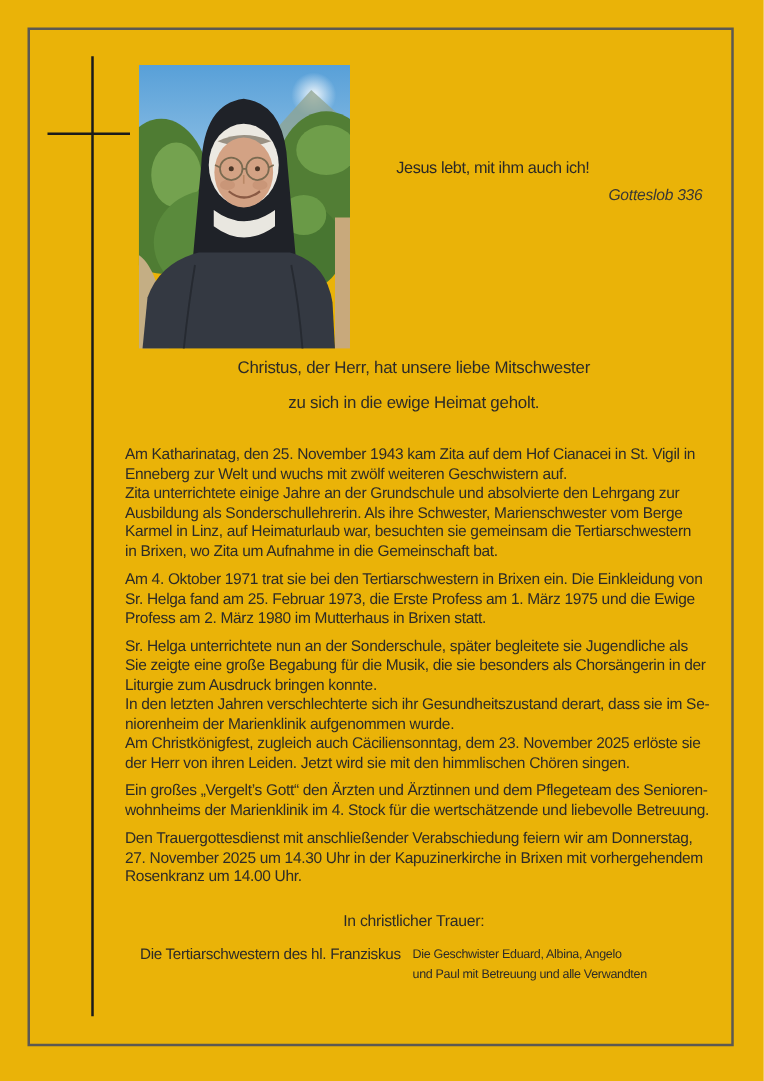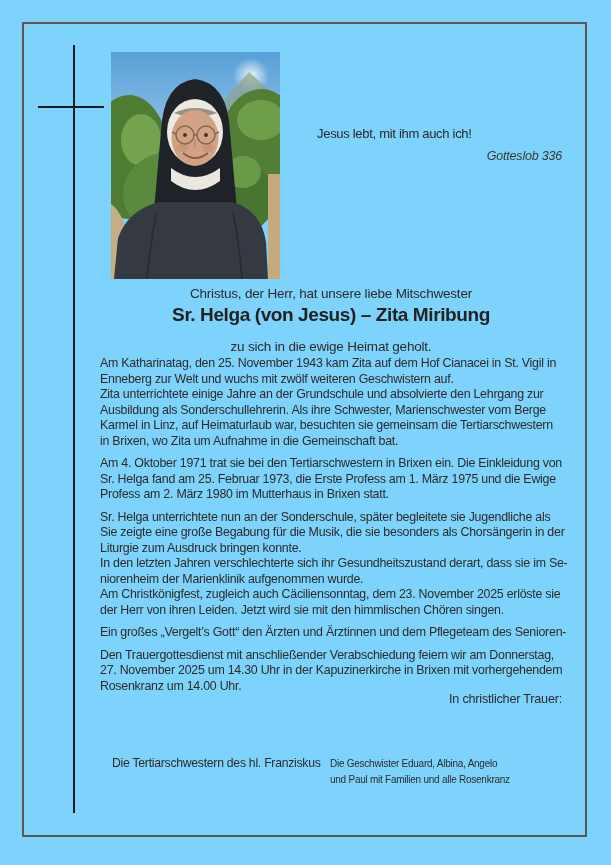--- a/index.html
+++ b/index.html
@@ -1,19 +1,19 @@
 <!DOCTYPE html>
 <html><head>
 <meta charset="utf-8">
 <style>
   html,body { margin:0; padding:0; }
   .page {
     position: relative;
     width: 611px; height: 865px;
-    background: #7dd3fc;
+    background: #eab308;
     font-family: "Liberation Sans", sans-serif;
     color: #2d2b28;
     overflow: hidden;
   }
   .frame {
     position: absolute; left: 22px; top: 22px;
     width: 565px; height: 815px;
     box-sizing: border-box;
     border: 2px solid #5c5952;
   }
@@ -48,22 +48,22 @@
   .announce .intro { font-size: 13.5px; letter-spacing: -0.2px; margin-bottom: 2px; }
   .announce .name  { font-size: 19px; font-weight: bold; letter-spacing: -0.4px; line-height: 23px; color:#232220; }
   .announce .outro { font-size: 13.5px; letter-spacing: -0.2px; margin-top: 13px; }
   .bodytext {
     position: absolute; left: 100px; top: 356px; width: 475px;
     font-size: 12.4px; letter-spacing: -0.25px; line-height: 15.5px;
   }
   .block div { white-space: nowrap; }
   .block.gap { margin-top: 7px; }
   .trauer {
-    position: absolute; left: 100px; top: 692px; width: 462px;
-    text-align: right; font-size: 12.6px; letter-spacing: -0.2px;
+    position: absolute; left: 100px; top: 730px; width: 462px;
+    text-align: center; font-size: 12.6px; letter-spacing: -0.2px;
   }
   .mourners-left {
     position: absolute; left: 112px; top: 756px;
     font-size: 12.2px; letter-spacing: -0.25px; white-space: nowrap;
   }
   .mourners-right {
     position: absolute; left: 330px; top: 756px;
     font-size: 10px; letter-spacing: -0.25px; line-height: 15.5px;
   }
   .mourners-right div { white-space: nowrap; }
@@ -130,21 +130,20 @@
       <path d="M45,160 Q40,190 36,227" stroke="#262a31" stroke-width="1.5" fill="none"></path>
       <path d="M122,160 Q128,190 131,227" stroke="#262a31" stroke-width="1.5" fill="none"></path>
     </svg>
   </div>
 
   <div class="quote">Jesus lebt, mit ihm auch ich!</div>
   <div class="hymn">Gotteslob 336</div>
 
   <div class="announce">
     <div class="intro">Christus, der Herr, hat unsere liebe Mitschwester</div>
-    <div class="name">Sr. Helga (von Jesus) – Zita Miribung</div>
     <div class="outro">zu sich in die ewige Heimat geholt.</div>
   </div>
 
   <div class="bodytext">
     <div class="block">
         <div>Am Katharinatag, den 25. November 1943 kam Zita auf dem Hof Cianacei in St. Vigil in</div>
         <div>Enneberg zur Welt und wuchs mit zwölf weiteren Geschwistern auf.</div>
         <div>Zita unterrichtete einige Jahre an der Grundschule und absolvierte den Lehrgang zur</div>
         <div>Ausbildung als Sonderschullehrerin. Als ihre Schwester, Marienschwester vom Berge</div>
         <div>Karmel in Linz, auf Heimaturlaub war, besuchten sie gemeinsam die Tertiarschwestern</div>
@@ -159,28 +158,29 @@
         <div>Sr. Helga unterrichtete nun an der Sonderschule, später begleitete sie Jugendliche als</div>
         <div>Sie zeigte eine große Begabung für die Musik, die sie besonders als Chorsängerin in der</div>
         <div>Liturgie zum Ausdruck bringen konnte.</div>
         <div>In den letzten Jahren verschlechterte sich ihr Gesundheitszustand derart, dass sie im Se-</div>
         <div>niorenheim der Marienklinik aufgenommen wurde.</div>
         <div>Am Christkönigfest, zugleich auch Cäciliensonntag, dem 23. November 2025 erlöste sie</div>
         <div>der Herr von ihren Leiden. Jetzt wird sie mit den himmlischen Chören singen.</div>
       </div>
     <div class="block gap">
         <div>Ein großes „Vergelt’s Gott“ den Ärzten und Ärztinnen und dem Pflegeteam des Senioren-</div>
+        <div>wohnheims der Marienklinik im 4. Stock für die wertschätzende und liebevolle Betreuung.</div>
       </div>
     <div class="block gap">
         <div>Den Trauergottesdienst mit anschließender Verabschiedung feiern wir am Donnerstag,</div>
         <div>27. November 2025 um 14.30 Uhr in der Kapuzinerkirche in Brixen mit vorhergehendem</div>
         <div>Rosenkranz um 14.00 Uhr.</div>
       </div>
   </div>
 
   <div class="trauer">In christlicher Trauer:</div>
   <div class="mourners-left">Die Tertiarschwestern des hl. Franziskus</div>
   <div class="mourners-right">
       <div>Die Geschwister Eduard, Albina, Angelo</div>
-      <div>und Paul mit Familien und alle Rosenkranz</div>
+      <div>und Paul mit Betreuung und alle Verwandten</div>
     </div>
 
 </div>
 
 </body></html>

